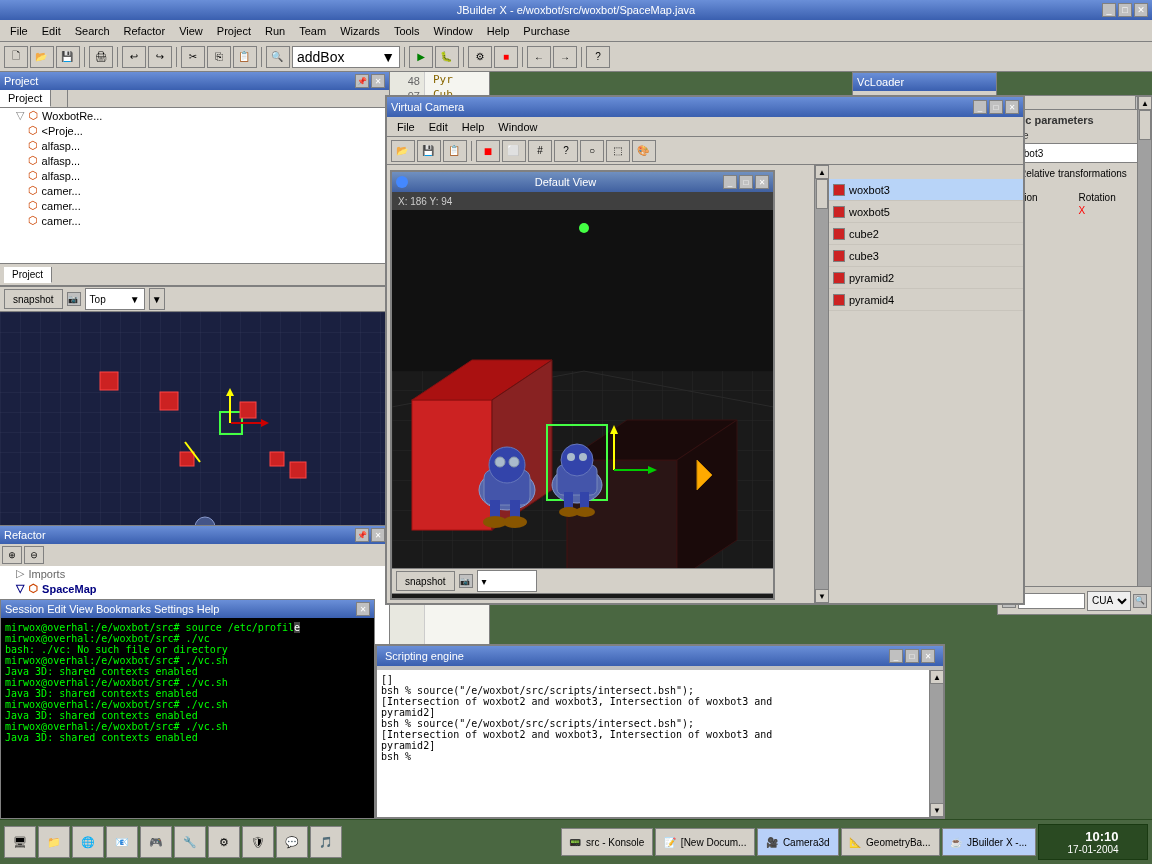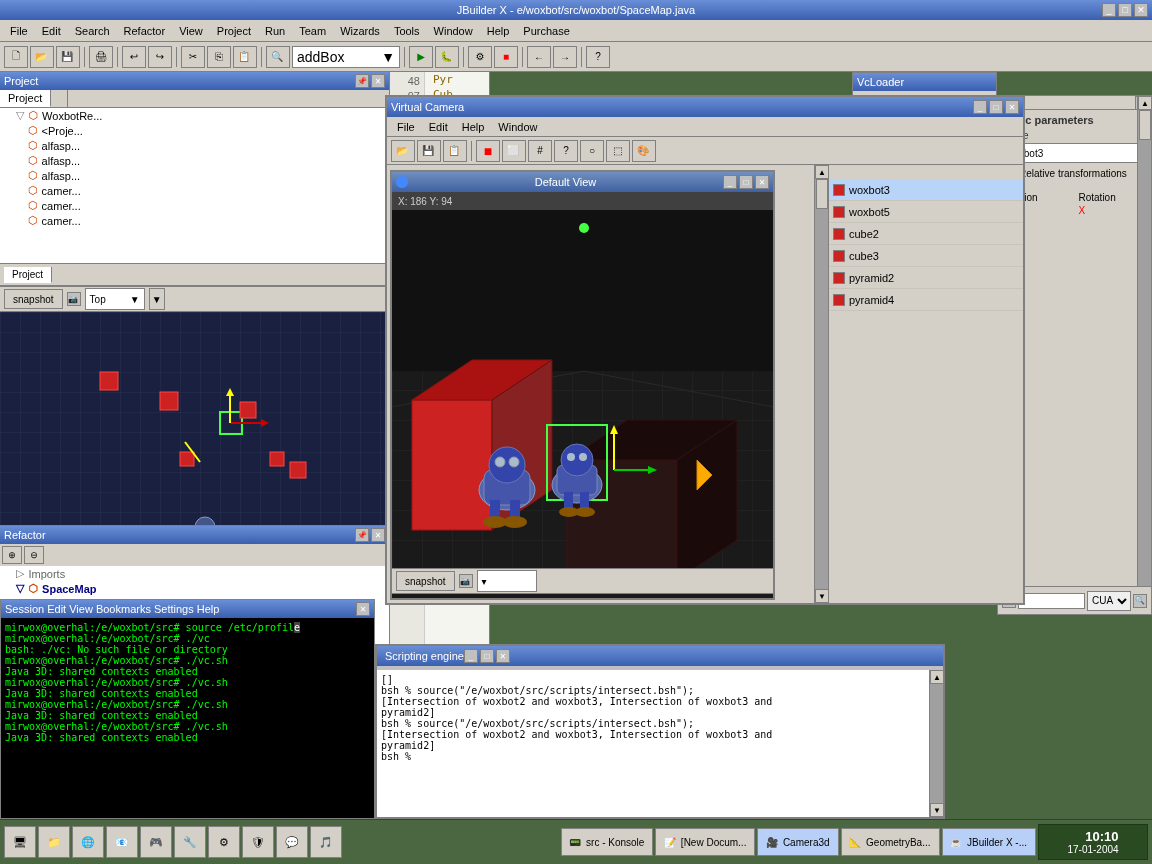--- a/index.html
+++ b/index.html
@@ -216,20 +216,21 @@
       z-index: 12;
     }
     .scripting-header {
       background: linear-gradient(to bottom, #6a8fd8, #3a5faf);
       color: white;
       height: 20px;
       display: flex;
       align-items: center;
       padding: 0 8px;
       font-size: 11px;
+      justify-content: space-between;
     }
 
     
     .taskbar {
       position: absolute;
       bottom: 0;
       left: 0;
       right: 0;
       height: 45px;
       background: #4a6741;

